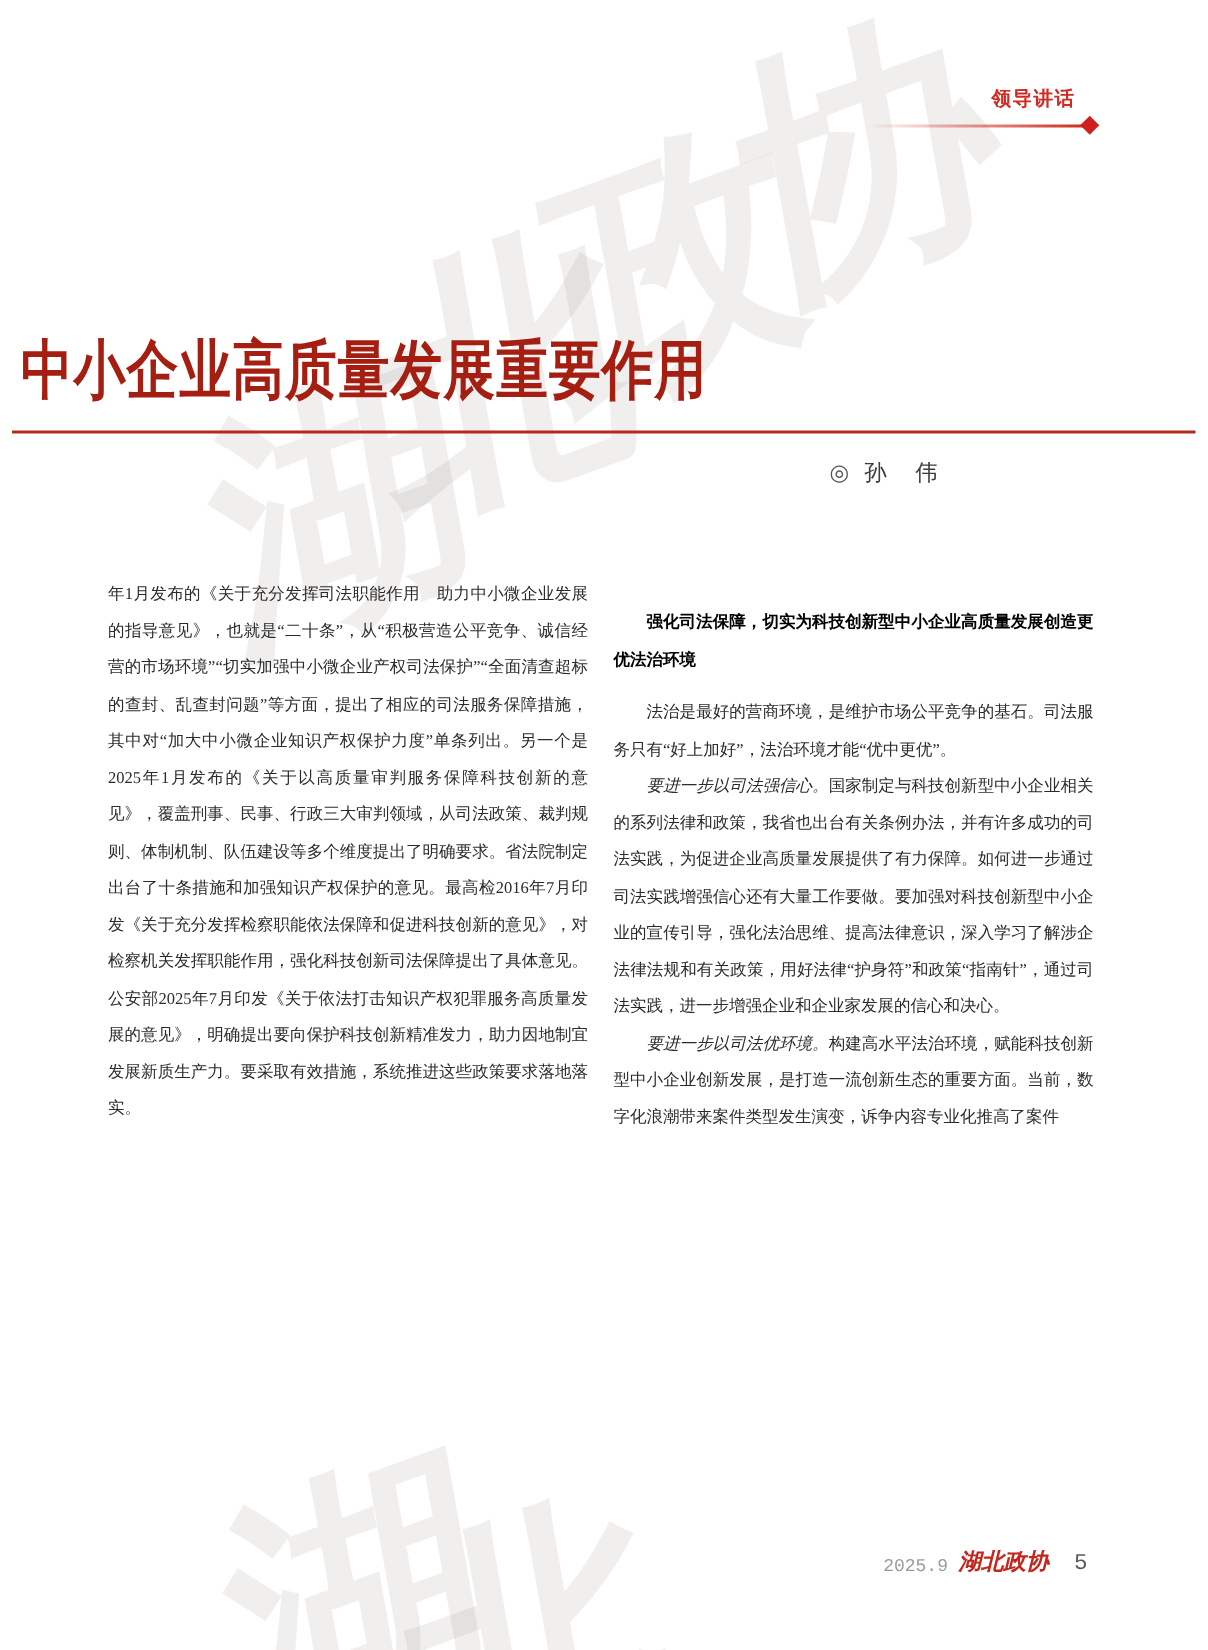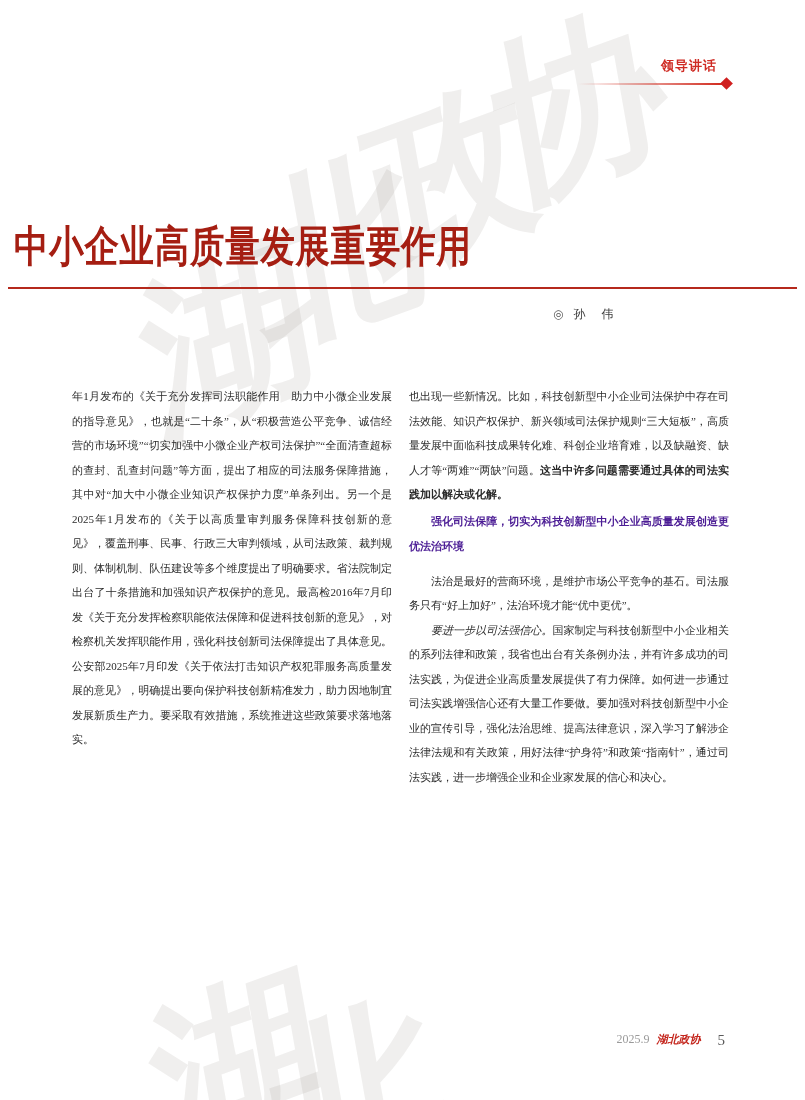--- a/index.html
+++ b/index.html
@@ -34,47 +34,47 @@
     position:absolute; left:14px; top:218px; z-index:2;
     font-size:43px; font-weight:bold; color:#a51e12; white-space:nowrap;
     transform:scaleX(0.8); transform-origin:left center; letter-spacing:1px;
   }
   .title-rule{
     position:absolute; left:8px; top:287px; width:789px; height:2px; z-index:2;
     background:#b5291c;
   }
   .author-line{
     position:absolute; left:553px; top:306px; z-index:2;
-    font-size:12px; color:#3d3d3d; letter-spacing:2px;
+    font-size:15px; color:#3d3d3d; letter-spacing:2px;
   }
   .author-marker{color:#555; margin-right:8px;}
   
   .columns{
     position:absolute; left:72px; top:384px; width:657px; z-index:1;
     display:flex; gap:17px;
   }
   .col{width:320px; color:#2b2b2b; font-size:11px; line-height:24.5px;
     text-align:justify;}
   .para{margin:0; padding:0;}
   .para.indent{text-indent:2em;}
   .para.heading{
-    margin:2px 0 10px 0;
+    margin:19px 0 10px 0;
     font-family:"Liberation Sans","DejaVu Sans",sans-serif;
-    font-weight:bold; color:#4c1d95; line-height:25px;
+    font-weight:bold; color:#000000; line-height:25px;
   }
   .seg-kai{font-style:italic;margin-top:34px;}
   .seg-bold{font-weight:bold;}
   
   .footer{
     position:absolute; top:1032px; right:80px; z-index:2;
-    display:flex; align-items:flex-start; gap:7px;
-    font-family:Liberation Serif, serif;
+    display:flex; align-items:flex-end; gap:7px;
+    font-family:Liberation Mono, monospace;
   }
   .footer-issue{font-size:12px; color:#9a9a9a;}
-  .footer-magazine{font-size:11px; color:#c4261d; font-style:italic; font-weight:bold;}
+  .footer-magazine{font-size:15px; color:#c4261d; font-style:italic; font-weight:bold;}
   .footer-page{font-size:15px; color:#5a5a5a; margin-left:10px;}
 </style>
 </head>
 <body>
 
 <div class="page">
 
   <div class="wm-layer">
       <span class="wm-char" style="left: 140px; top: 252px;">湖</span>
       <span class="wm-char" style="left: 248px; top: 162px;">北</span>
@@ -92,24 +92,24 @@
   <div class="title-rule"></div>
   <div class="author-line">
     <span class="author-marker">◎</span><span>孙　伟</span>
   </div>
 
   <div class="columns">
     <div class="col">
         <p class="para"><span class="seg-regular">年1月发布的《关于充分发挥司法职能作用　助力中小微企业发展的指导意见》，也就是“二十条”，从“积极营造公平竞争、诚信经营的市场环境”“切实加强中小微企业产权司法保护”“全面清查超标的查封、乱查封问题”等方面，提出了相应的司法服务保障措施，其中对“加大中小微企业知识产权保护力度”单条列出。另一个是2025年1月发布的《关于以高质量审判服务保障科技创新的意见》，覆盖刑事、民事、行政三大审判领域，从司法政策、裁判规则、体制机制、队伍建设等多个维度提出了明确要求。省法院制定出台了十条措施和加强知识产权保护的意见。最高检2016年7月印发《关于充分发挥检察职能依法保障和促进科技创新的意见》，对检察机关发挥职能作用，强化科技创新司法保障提出了具体意见。公安部2025年7月印发《关于依法打击知识产权犯罪服务高质量发展的意见》，明确提出要向保护科技创新精准发力，助力因地制宜发展新质生产力。要采取有效措施，系统推进这些政策要求落地落实。</span></p>
       </div>
     <div class="col">
-        <p class="para"><span class="seg-regular">也出现一些新情况。比如，科技创新型中小企业司法保护中存在司法效能、知识产权保护、新兴领域司法保护规则“三大短板”，高质量发展中面临科技成果转化难、科创企业培育难，以及缺融资、缺人才等“两难”“两缺”问题。</span><span class="seg-bold">这当中许多问题需要通过具体的司法实践加以解决或化解。</span></p>
         <p class="para heading indent"><span class="seg-regular">强化司法保障，切实为科技创新型中小企业高质量发展创造更优法治环境</span></p>
         <p class="para indent"><span class="seg-regular">法治是最好的营商环境，是维护市场公平竞争的基石。司法服务只有“好上加好”，法治环境才能“优中更优”。</span></p>
         <p class="para indent"><span class="seg-kai">要进一步以司法强信心。</span><span class="seg-regular">国家制定与科技创新型中小企业相关的系列法律和政策，我省也出台有关条例办法，并有许多成功的司法实践，为促进企业高质量发展提供了有力保障。如何进一步通过司法实践增强信心还有大量工作要做。要加强对科技创新型中小企业的宣传引导，强化法治思维、提高法律意识，深入学习了解涉企法律法规和有关政策，用好法律“护身符”和政策“指南针”，通过司法实践，进一步增强企业和企业家发展的信心和决心。</span></p>
+        <p class="para indent"><span class="seg-kai">要进一步以司法优环境。</span><span class="seg-regular">构建高水平法治环境，赋能科技创新型中小企业创新发展，是打造一流创新生态的重要方面。当前，数字化浪潮带来案件类型发生演变，诉争内容专业化推高了案件</span></p>
       </div>
   </div>
 
   <div class="footer">
     <span class="footer-issue">2025.9</span>
     <span class="footer-magazine">湖北政协</span>
     <span class="footer-page">5</span>
   </div>
 
 </div>

